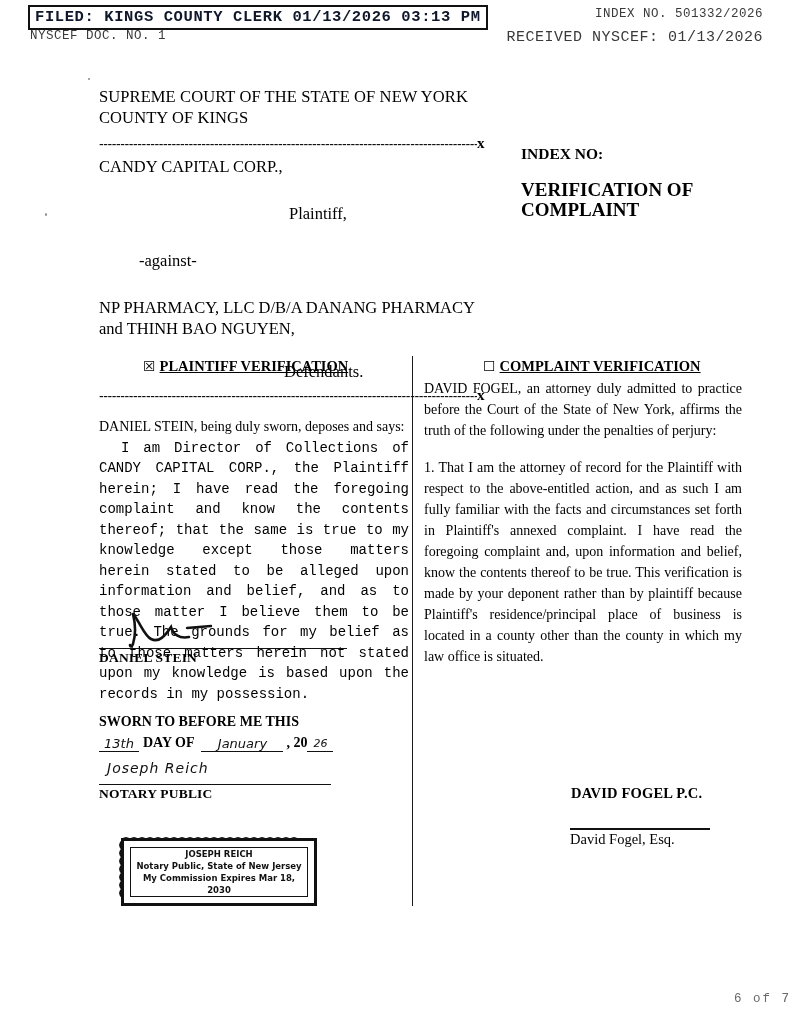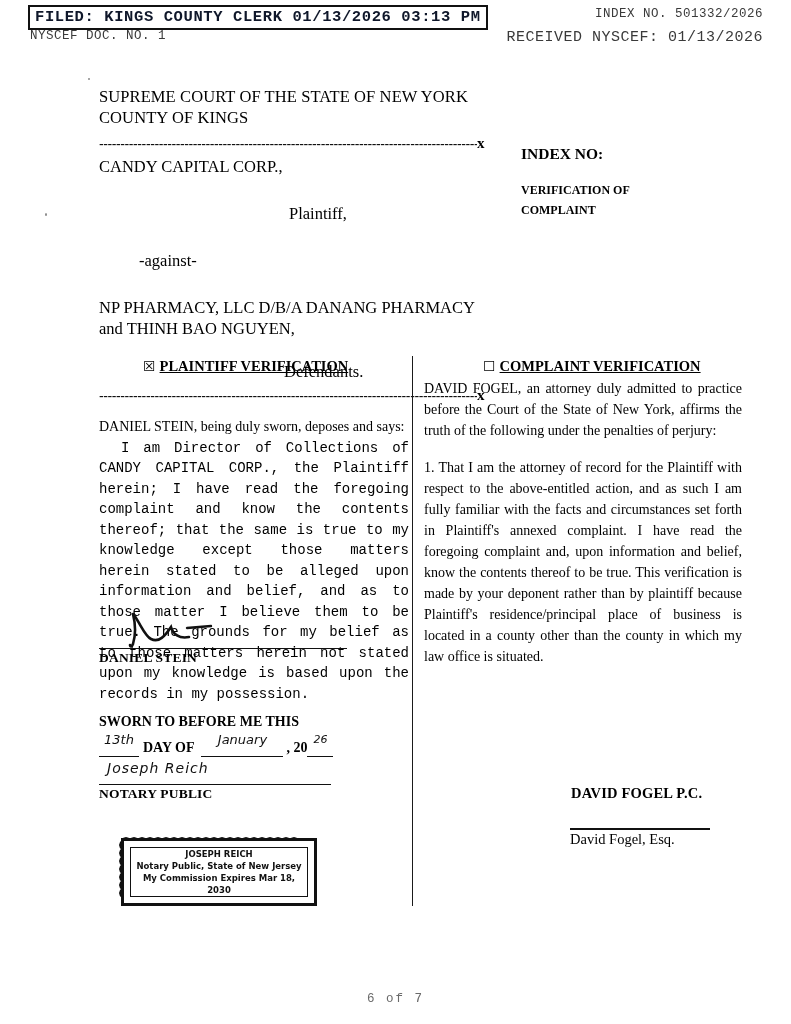--- a/index.html
+++ b/index.html
@@ -113,21 +113,21 @@
   .cap-index-no {
     position: absolute;
     left: 521px; top: 145px;
     font-size: 15.5px;
     font-weight: bold;
     white-space: nowrap;
   }
   .cap-doc-title {
     position: absolute;
     left: 521px; top: 180px;
-    font-size: 12px;
+    font-size: 19px;
     font-weight: bold;
     line-height: 20px;
   }
 
   
   .col-divider {
     position: absolute;
     left: 412px; top: 356px;
     width: 1px; height: 550px;
     background: #1a1a1a;
@@ -224,21 +224,21 @@
     font-weight: normal;
     font-style: italic;
     font-size: 13px;
     color: #111;
   }
   .blank-u {
     border-bottom: 1.2px solid #111;
     display: inline-block;
     text-align: center;
     line-height: 14px;
-    padding-bottom: 9px;
+    padding-bottom: 0;
   }
   .u-day { width: 40px; }
   .u-month { width: 82px; margin: 0 3px; }
   .u-year { width: 26px; }
   .sup2 { font-size: 11px; vertical-align: super; }
 
   .notary-sigline {
     position: absolute;
     left: 99px; top: 760px;
     width: 232px;
@@ -319,21 +319,21 @@
     left: 570px; top: 831px;
     font-size: 14.5px;
     white-space: nowrap;
   }
 
   
   .page-footer {
     position: absolute;
     left: 0; top: 992px;
     width: 791px;
-    text-align: center;
+    text-align: right;
     font-family: "Liberation Mono", monospace;
     font-size: 12.5px;
     letter-spacing: 2px;
     color: #6a6a6a;
   }
 
   .speck {
     position: absolute;
     background: #8a8a8a;
     border-radius: 50%;

